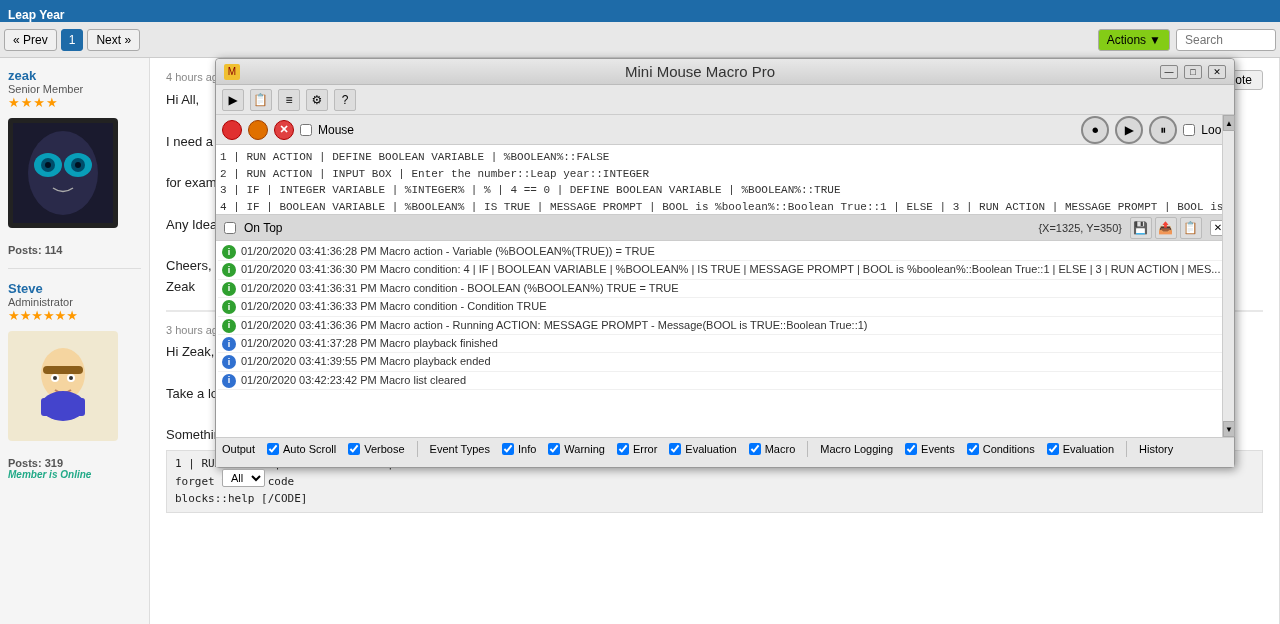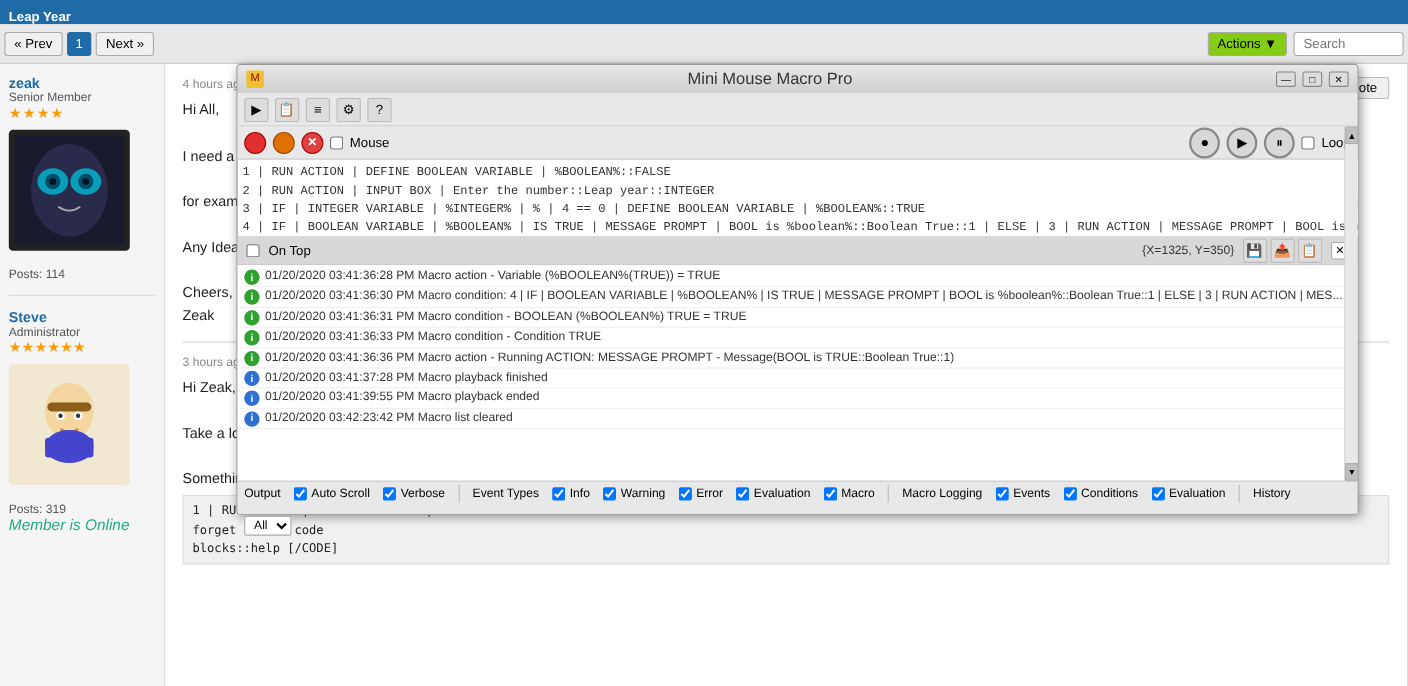--- a/index.html
+++ b/index.html
@@ -95,21 +95,21 @@
       height: 110px;
       background: #222;
       border-radius: 4px;
       margin: 8px 0;
       display: flex;
       align-items: center;
       justify-content: center;
       overflow: hidden;
       position: relative;
     }
-    .user-posts { font-size: 11px; color: #555; margin-top: 16px; }
+    .user-posts { font-size: 11px; color: #555; margin-top: 16px; font-weight: bold; }
 
     .sidebar-divider { border-top: 1px solid #ddd; margin: 12px 0; }
 
     .user2-avatar {
       width: 110px;
       height: 110px;
       background: #f0e8d0;
       border-radius: 4px;
       margin: 8px 0;
       display: flex;
@@ -306,21 +306,21 @@
 
     .code-block {
       background: #f0f0f0;
       border: 1px solid #ddd;
       padding: 4px 8px;
       font-family: monospace;
       font-size: 11px;
       white-space: pre;
       margin: 4px 0;
     }
-    .online-badge { color: #2a8; font-size: 14px; font-style: italic; }
+    .online-badge { color: #2a8; font-size: 10px; font-style: italic; font-weight: bold; }
   </style>
 </head>
 <body>
 
 <div id="top-bar">
   <span id="top-bar-title">Leap Year</span>
 </div>
 
 <div id="nav-bar">
   <button class="nav-btn">

